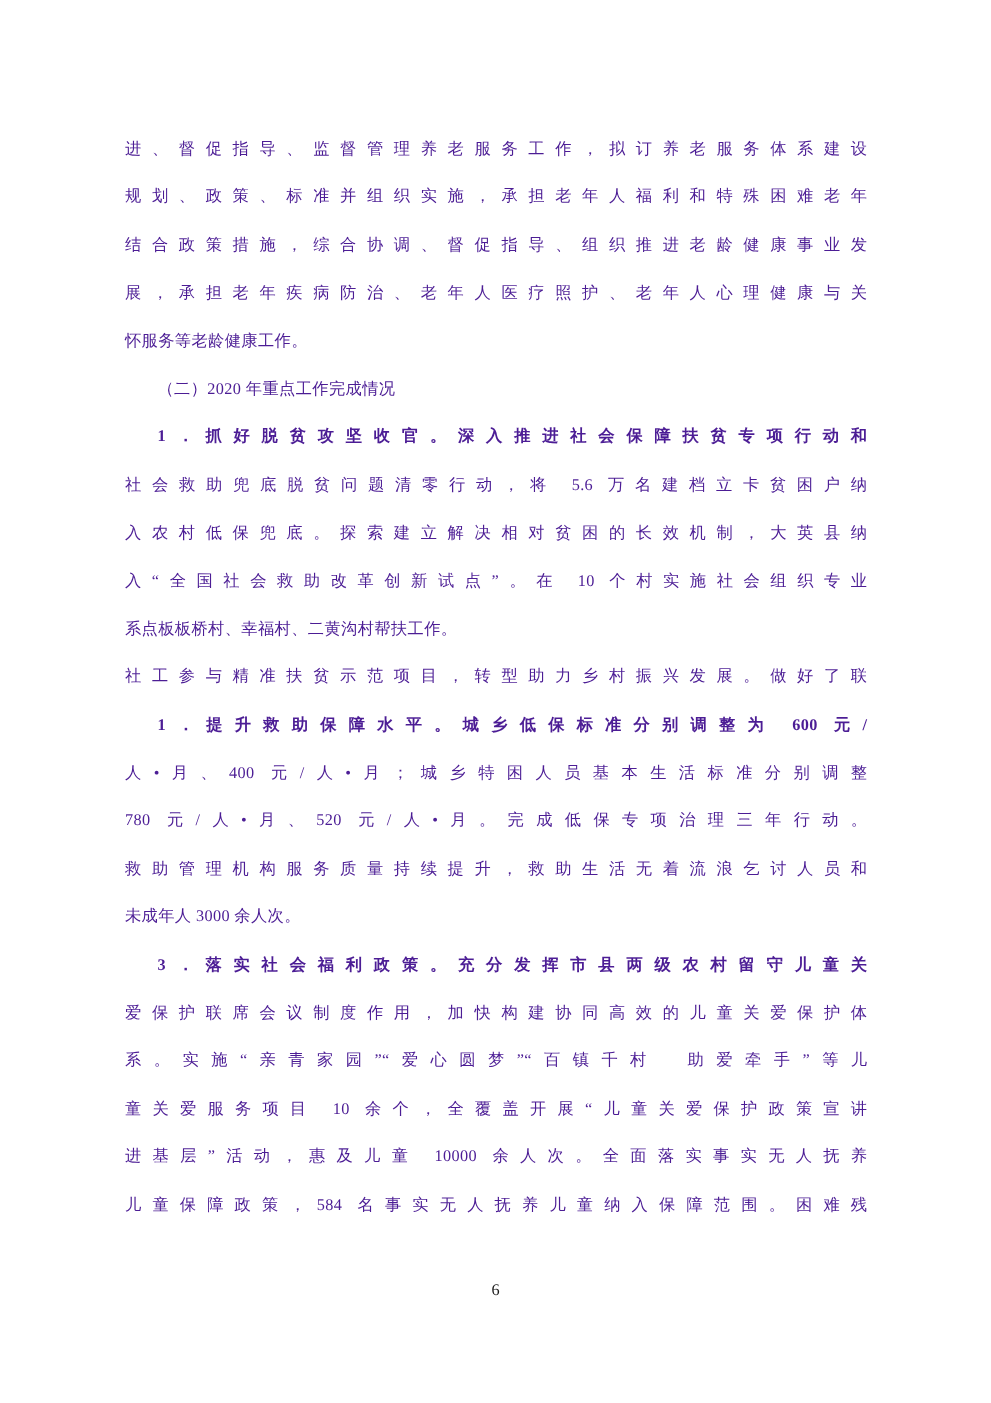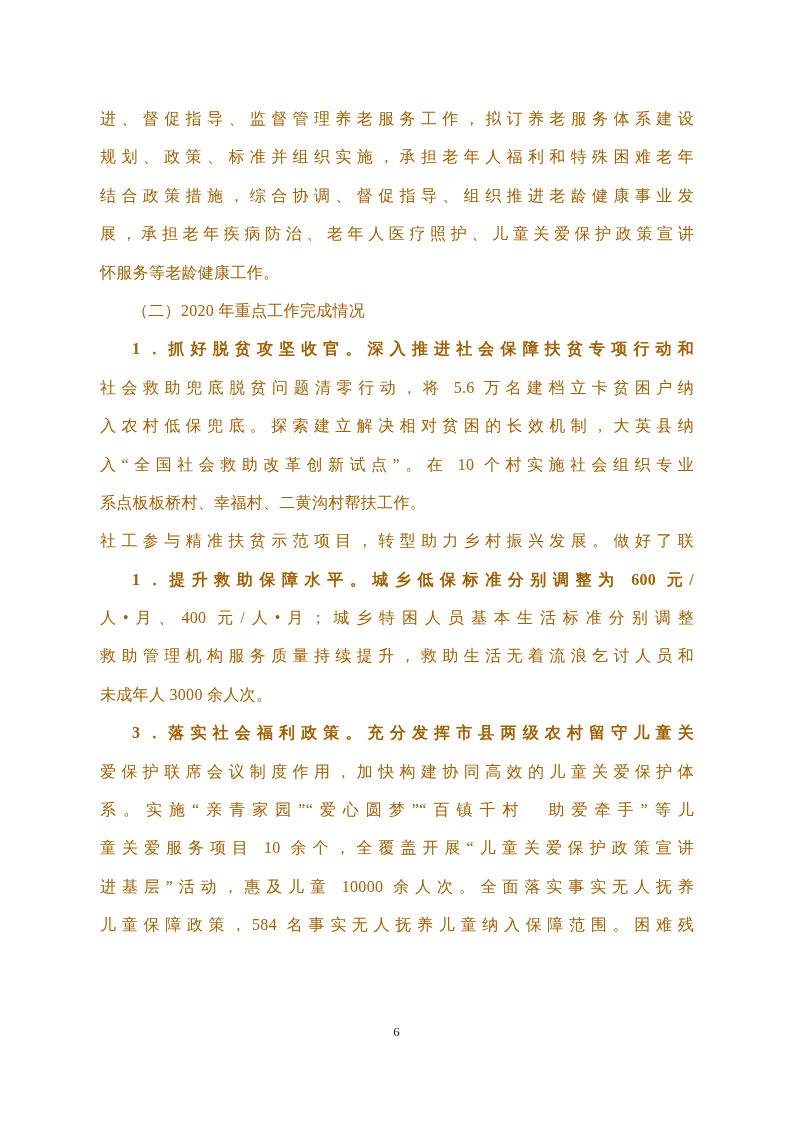--- a/index.html
+++ b/index.html
@@ -17,22 +17,22 @@
   }
   .doc {
     position: absolute;
     left: 100px;
     top: 100px;
     width: 594px;
   }
   .ln {
     height: 38.4px;
     line-height: 38.4px;
-    font-size: 16px;
-    color: #a16207;
+    font-size: 13px;
+    color: #4c1d95;
     text-align: left;
     letter-spacing: 0.3px;
   }
   .j {
     text-align: justify;
     text-align-last: justify;
   }
   .ind {
     text-indent: 2em;
     font-weight: bold;
@@ -53,31 +53,32 @@
   }
 </style>
 </head>
 <body>
 
 <div class="page">
   <div class="doc">
     <div class="ln j">进、督促指导、监督管理养老服务工作，拟订养老服务体系建设</div>
     <div class="ln j">规划、政策、标准并组织实施，承担老年人福利和特殊困难老年</div>
     <div class="ln j">结合政策措施，综合协调、督促指导、组织推进老龄健康事业发</div>
-    <div class="ln j">展，承担老年疾病防治、老年人医疗照护、儿童关爱保护政策宣讲</div>
+    <div class="ln j">展，承担老年疾病防治、老年人医疗照护、老年人心理健康与关</div>
     <div class="ln">怀服务等老龄健康工作。</div>
     <div class="ln ind hd">（二）2020 年重点工作完成情况</div>
     <div class="ln ind j">1．抓好脱贫攻坚收官。深入推进社会保障扶贫专项行动和</div>
     <div class="ln j">社会救助兜底脱贫问题清零行动，将 5.6 万名建档立卡贫困户纳</div>
     <div class="ln j">入农村低保兜底。探索建立解决相对贫困的长效机制，大英县纳</div>
     <div class="ln j">入“全国社会救助改革创新试点”。在 10 个村实施社会组织专业</div>
     <div class="ln">系点板板桥村、幸福村、二黄沟村帮扶工作。</div>
     <div class="ln j">社工参与精准扶贫示范项目，转型助力乡村振兴发展。做好了联</div>
     <div class="ln ind j">1．提升救助保障水平。城乡低保标准分别调整为 600 元/</div>
     <div class="ln j">人•月、400 元/人•月；城乡特困人员基本生活标准分别调整</div>
+    <div class="ln j">780 元/人•月、520 元/人•月。完成低保专项治理三年行动。</div>
     <div class="ln j">救助管理机构服务质量持续提升，救助生活无着流浪乞讨人员和</div>
     <div class="ln">未成年人 3000 余人次。</div>
     <div class="ln ind j">3．落实社会福利政策。充分发挥市县两级农村留守儿童关</div>
     <div class="ln j">爱保护联席会议制度作用，加快构建协同高效的儿童关爱保护体</div>
     <div class="ln j">系。实施“亲青家园”“爱心圆梦”“百镇千村　助爱牵手”等儿</div>
     <div class="ln j">童关爱服务项目 10 余个，全覆盖开展“儿童关爱保护政策宣讲</div>
     <div class="ln j">进基层”活动，惠及儿童 10000 余人次。全面落实事实无人抚养</div>
     <div class="ln j">儿童保障政策，584 名事实无人抚养儿童纳入保障范围。困难残</div>
   </div>
   <div class="pagenum">6</div>

